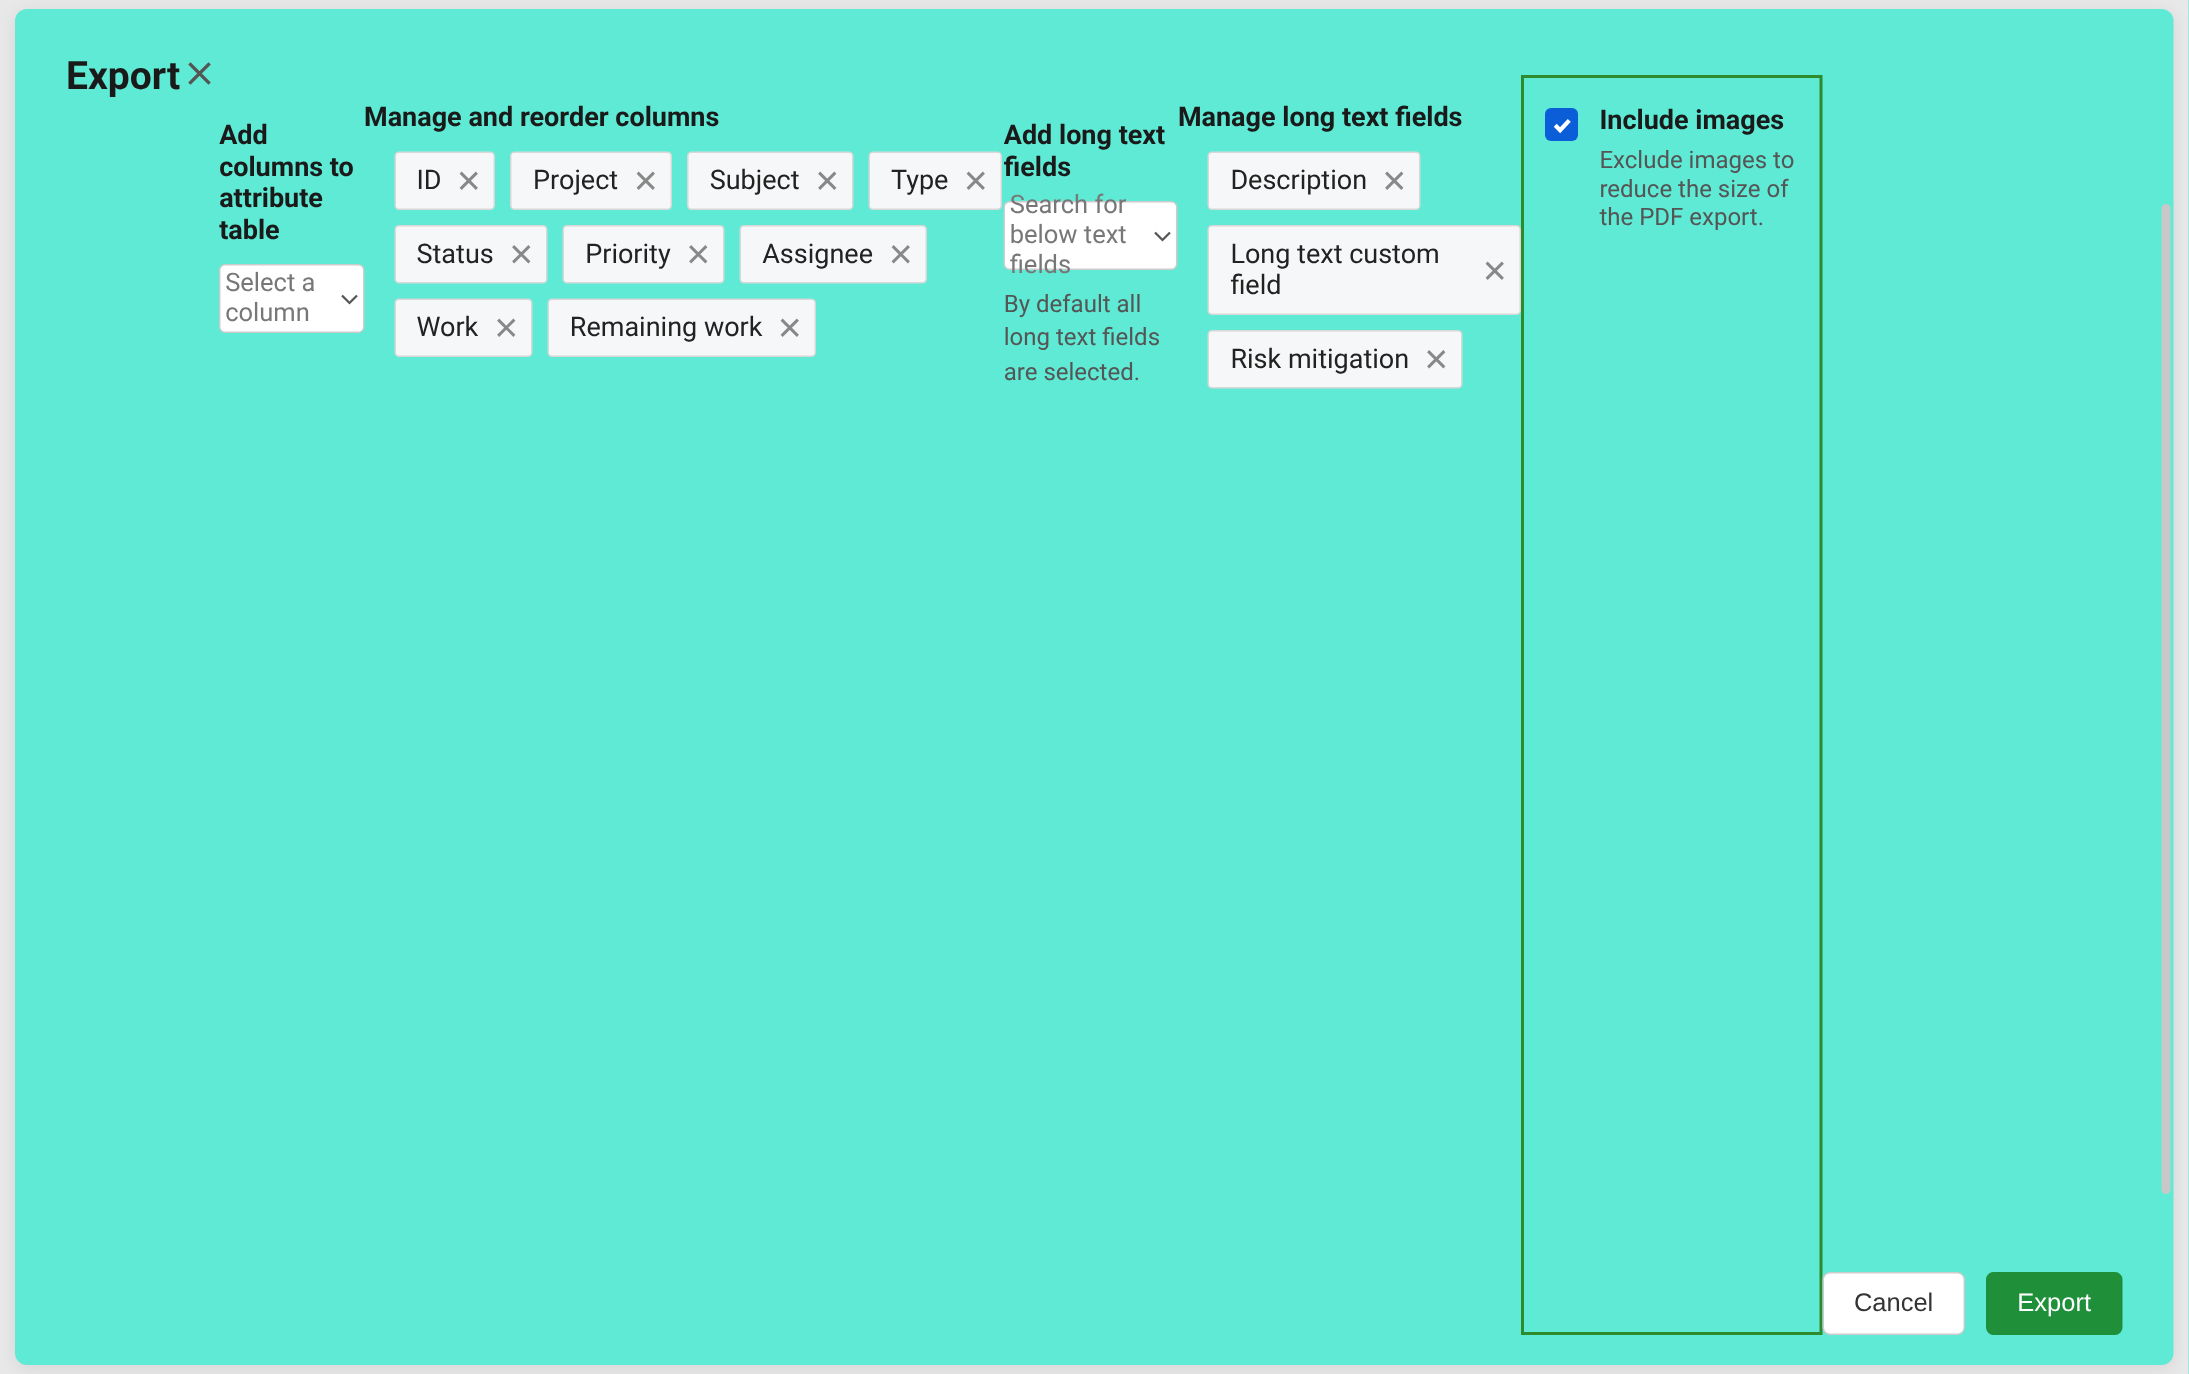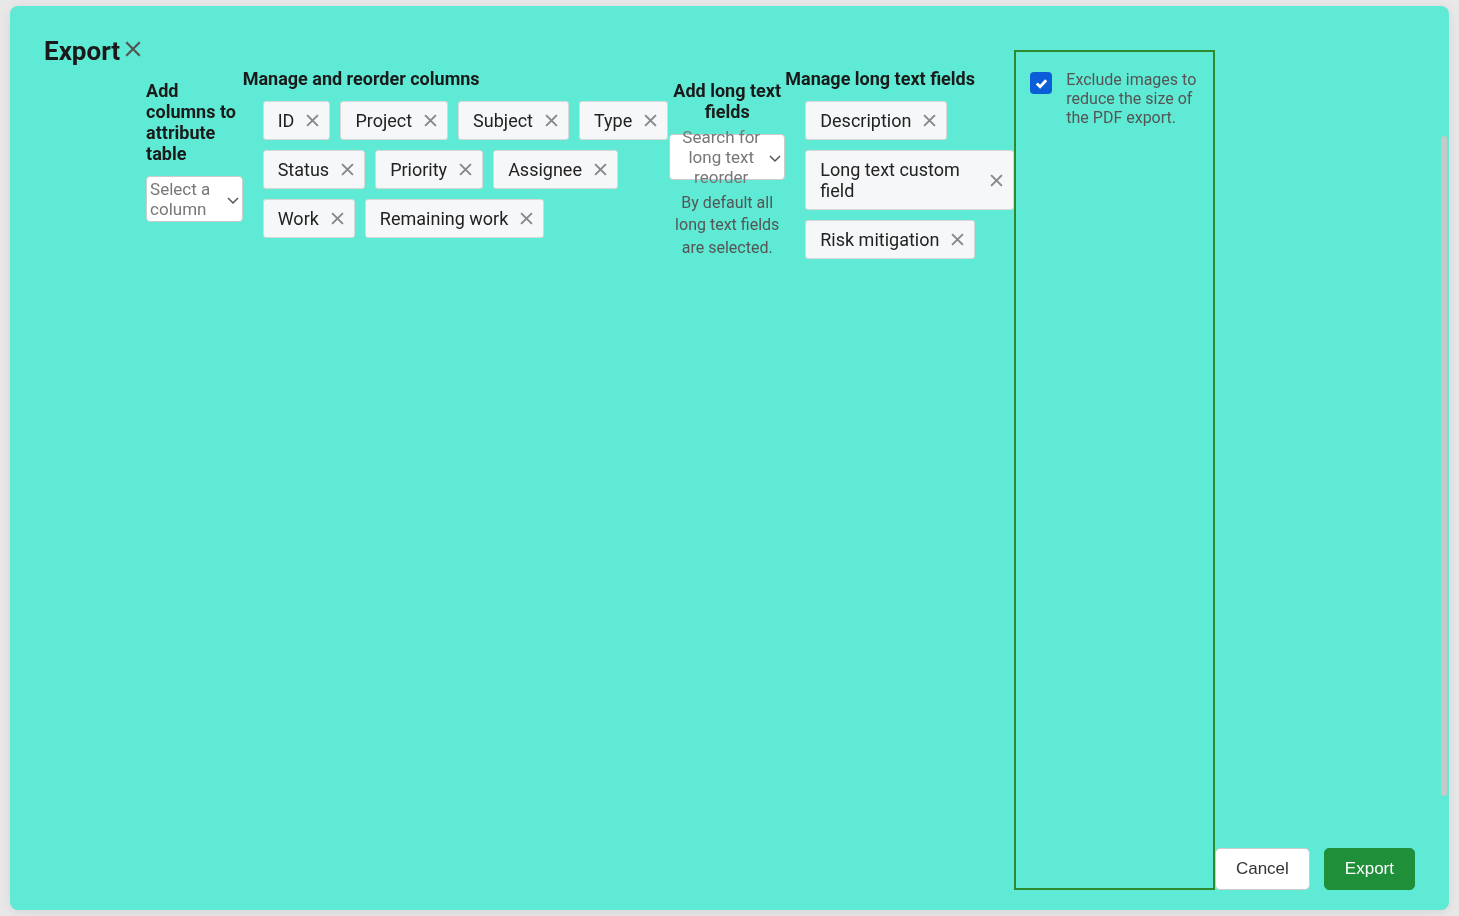--- a/index.html
+++ b/index.html
@@ -112,21 +112,20 @@
     }
     .chip .chip-remove svg {
       width: 13px;
       height: 13px;
     }
     .section-second {
       padding-top: 32px;
     }
     .section-third {
       padding-top: 44px;
-      text-align: center;
     }
     .divider-spaced {
       margin-top: 38px;
     }
     .highlight-box {
       border: 2px solid #2d8a2d;
       margin-top: 14px;
       padding: 18px 14px 18px 14px;
       width: 460px;
       display: flex;
@@ -301,21 +300,21 @@
           </span>
         </div>
       </div>
   </div>
 
   <hr class="divider divider-spaced">
 
   <div class="section-third">
     <div class="section-title">Add long text fields</div>
     <div class="select-input">
-      <span>Search for long text reorder</span>
+      <span>Search for below text fields</span>
       <span class="chevron">
         <svg width="12" height="8" viewBox="0 0 12 8">
             <path d="M1 1 L6 6 L11 1" stroke="currentColor" stroke-width="1.5" fill="none"></path>
           </svg>
       </span>
     </div>
     <div class="hint-text">By default all long text fields are selected.</div>
   </div>
 
   <div class="section-second">
@@ -350,20 +349,21 @@
 
   <hr class="divider divider-spaced">
 
   <div class="highlight-box">
     <div class="checkbox">
       <svg viewBox="0 0 16 16">
           <path d="M3 8 L6.5 11.5 L13 4.5"></path>
         </svg>
     </div>
     <div>
+      <div class="checkbox-label">Include images</div>
       <div class="checkbox-hint">Exclude images to reduce the size of the PDF export.</div>
     </div>
   </div>
 
   <div class="footer">
     <button class="btn btn-secondary">Cancel</button>
     <button class="btn btn-primary">Export</button>
   </div>
 
   <div class="scrollbar-indicator"></div>

